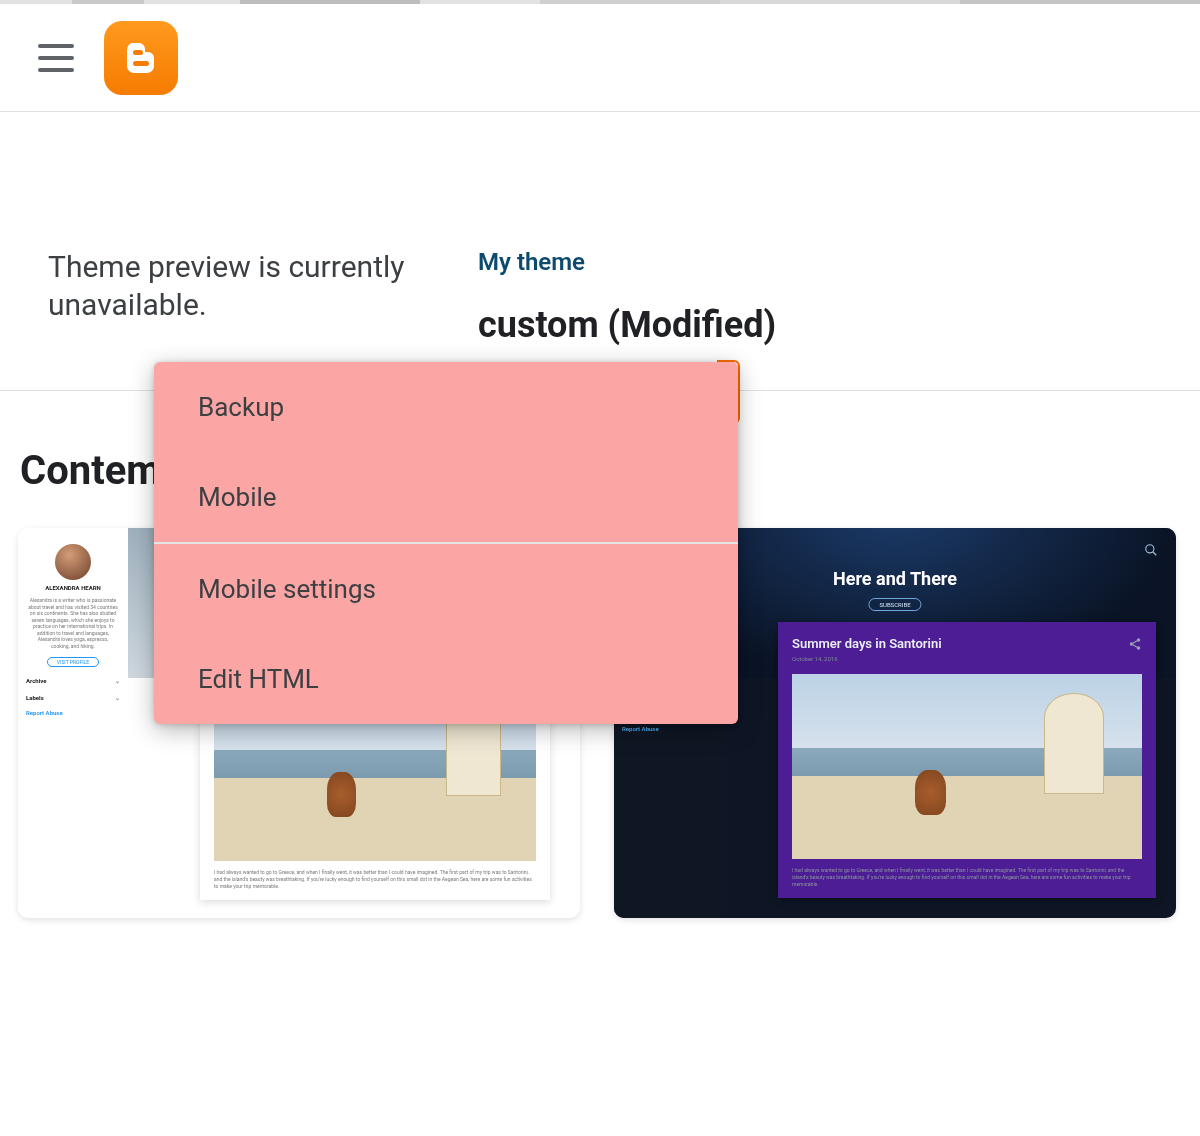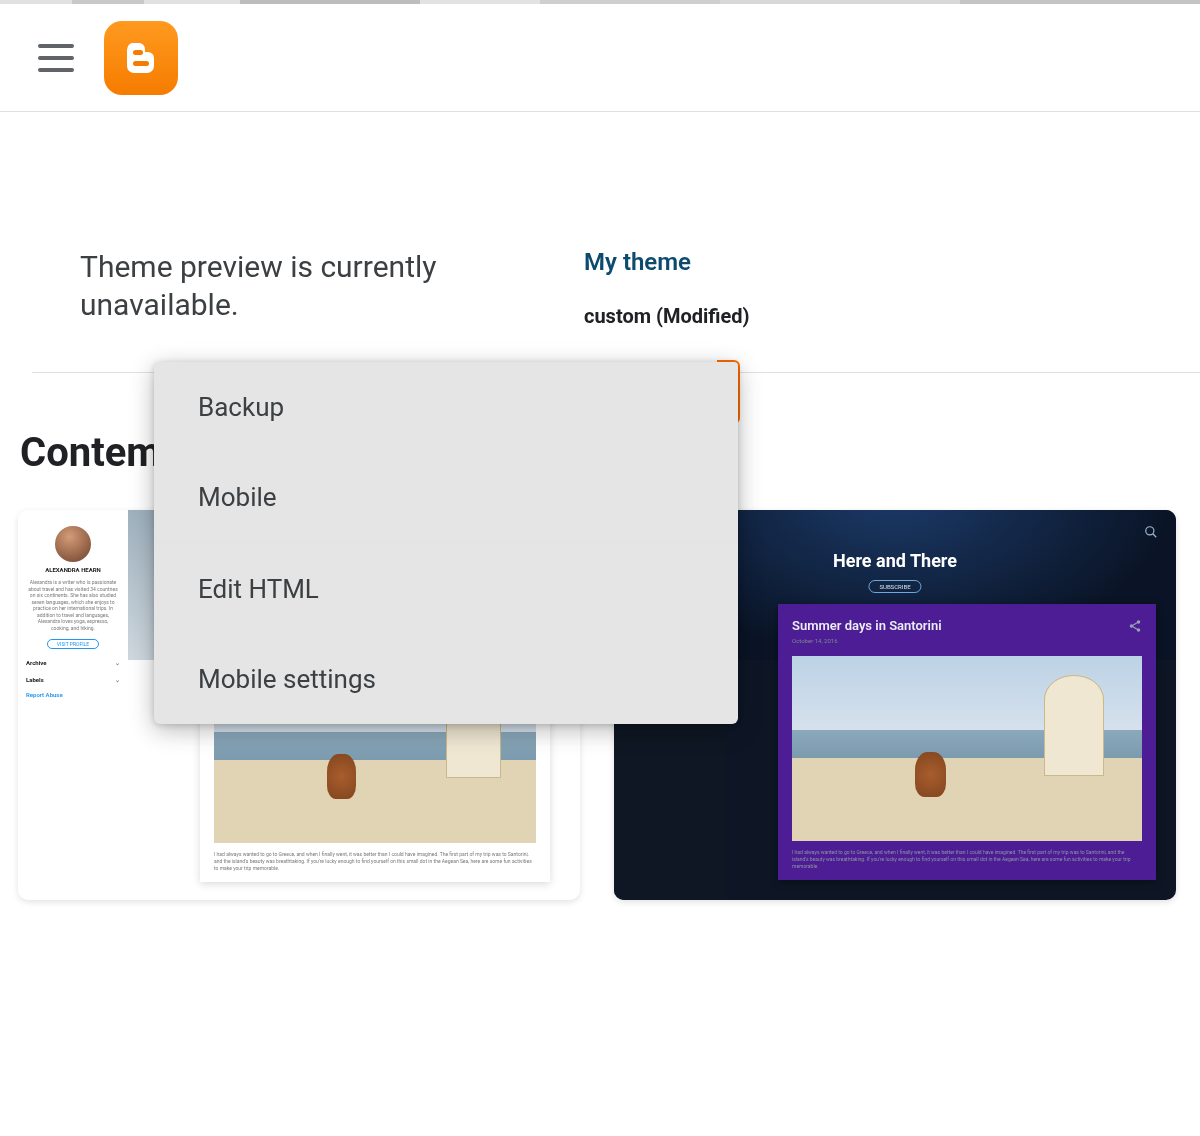--- a/index.html
+++ b/index.html
@@ -5,31 +5,31 @@
     * { margin: 0; padding: 0; box-sizing: border-box; }
     body { font-family: Roboto, "Helvetica Neue", Arial, sans-serif; background: #fff; color: #202124; width: 1200px; height: 1136px; overflow: hidden; position: relative; }
 
     .top-gradient { height: 4px; background: linear-gradient(90deg,#e1e1e1 0 6%,#c8c8c8 6% 12%,#e1e1e1 12% 20%,#bdbdbd 20% 35%,#e2e2e2 35% 45%,#cfcfcf 45% 60%,#d8d8d8 60% 80%,#c4c4c4 80% 100%); }
 
     header { height: 108px; border-bottom: 1px solid #e0e0e0; display: flex; align-items: center; padding-left: 38px; gap: 30px; }
     .hamburger { width: 36px; height: 28px; display: flex; flex-direction: column; justify-content: space-between; cursor: pointer; }
     .hamburger span { display: block; height: 4px; background: #5f6368; border-radius: 2px; }
     .logo { width: 74px; height: 74px; background: linear-gradient(180deg,#ff9a1f,#f57c00); border-radius: 18px; display: flex; align-items: center; justify-content: center; }
 
-    .section-top { padding: 136px 48px 44px 48px; display: flex; gap: 74px; border-bottom: 1px solid #e0e0e0; margin-left: 32px; }
+    .section-top { padding: 136px 48px 44px 48px; display: flex; border-bottom: 1px solid #e0e0e0; }
     .preview-msg { font-size: 30px; font-weight: 400; color: #3c4043; line-height: 1.25; max-width: 430px; }
 
     .theme-meta { padding-top: 0; }
     .theme-label { font-size: 24px; font-weight: 600; color: #0c4a6e; }
-    .theme-name { margin-top: 28px; font-size: 20px; font-weight: 700; color: #202124; }
+    .theme-name { margin-top: 28px; font-size: 36px; font-weight: 700; color: #202124; }
 
     .category-label { font-size: 40px; font-weight: 700; padding: 56px 0 0 20px; color: #202124; }
 
     
-    .menu { position: absolute; left: 154px; top: 362px; width: 584px; background: #e5e5e5; border-radius: 6px; box-shadow: 0 6px 24px rgba(0,0,0,0.28), 0 1px 6px rgba(0,0,0,0.16); z-index: 30; }
+    .menu { position: absolute; left: 154px; top: 362px; width: 584px; background: #fca5a5; border-radius: 6px; box-shadow: 0 6px 24px rgba(0,0,0,0.28), 0 1px 6px rgba(0,0,0,0.16); z-index: 30; }
     .menu-item { font-size: 26px; color: #3c4043; padding: 30px 44px; cursor: pointer; }
     .menu hr { border: 0; border-top: 1px solid #e4e4e4; }
 
     
     .customize-edge { position: absolute; left: 717px; top: 360px; width: 23px; height: 64px; border: 2px solid #ff6d00; border-top-right-radius: 6px; border-bottom-right-radius: 6px; z-index: 10; background: #fff; }
 
     
     .cards { display: flex; gap: 34px; padding: 34px 0 0 18px; }
     .card { width: 562px; height: 390px; border-radius: 10px; overflow: hidden; box-shadow: 0 2px 6px rgba(0,0,0,0.12); position: relative; background: #fff; }
     .card.dark { background: #0e1626; }
@@ -103,22 +103,22 @@
   </div>
 </div>
 
 <div class="customize-edge"></div>
 
 <div class="menu">
   <div class="menu-item">Backup</div>
   <div class="menu-item">Mobile</div>
   <hr>
   <hr>
+  <div class="menu-item">Mobile settings</div>
   <div class="menu-item">Edit HTML</div>
-  <div class="menu-item">Mobile settings</div>
 </div>
 
 <div class="category-label">Contempo</div>
 
 <div class="cards">
 
   <div class="card">
     <div class="c1-hero"></div>
     <div class="c1-side">
       <div class="c1-avatar"></div>

